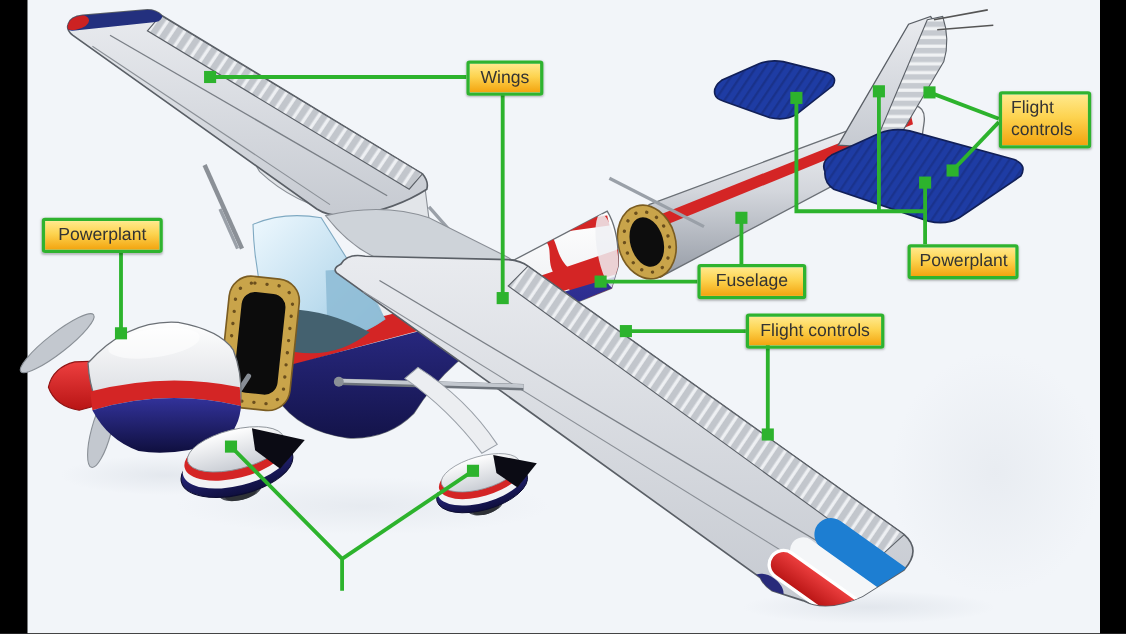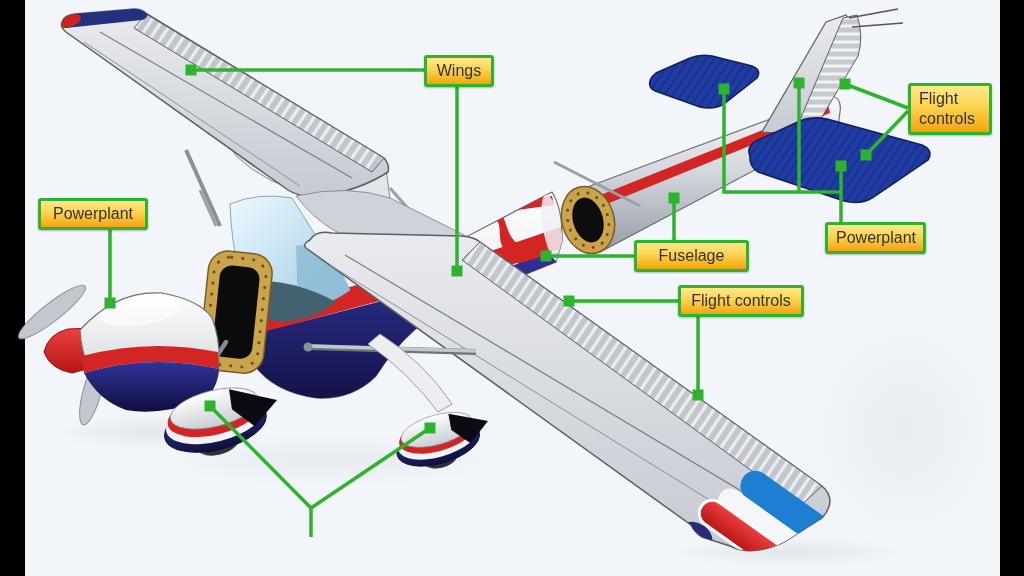--- a/index.html
+++ b/index.html
@@ -13,21 +13,21 @@
   .label{position:absolute;box-sizing:border-box;border:3px solid var(--label-border,#2fb32f);
          border-radius:3px;padding:3px 8px;text-align:center;white-space:nowrap;
          color:var(--label-text,#333);font-size:16px;line-height:1.25;
          background:linear-gradient(180deg,var(--label-fill-top,#ffe98c),
                     var(--label-fill-mid,#fdd34f) 45%,var(--label-fill-bottom,#f3a40f));
          box-shadow:0 1px 2px rgba(0,0,0,.25);}
   #lbl-wings{left:424px;top:55px;width:70px;}
   #lbl-flight-controls-tail{left:908px;top:83px;width:84px;white-space:normal;text-align:left;}
   #lbl-powerplant{left:38px;top:198px;width:110px;}
   #lbl-stabilizers{left:825px;top:222px;width:101px;}
-  #lbl-fuselage{left:634px;top:240px;width:115px;}
+  #lbl-fuselage{left:634px;top:240px;width:99px;}
   #lbl-flight-controls-wing{left:678px;top:285px;width:126px;}
   #lbl-landing-gear{left:248px;top:537px;width:125px;}
 </style>
 </head>
 <body>
 
 <div id="stage">
   <div id="content-bg"></div>
 
   <svg id="art" width="1024" height="576" viewBox="0 0 1024 576">

